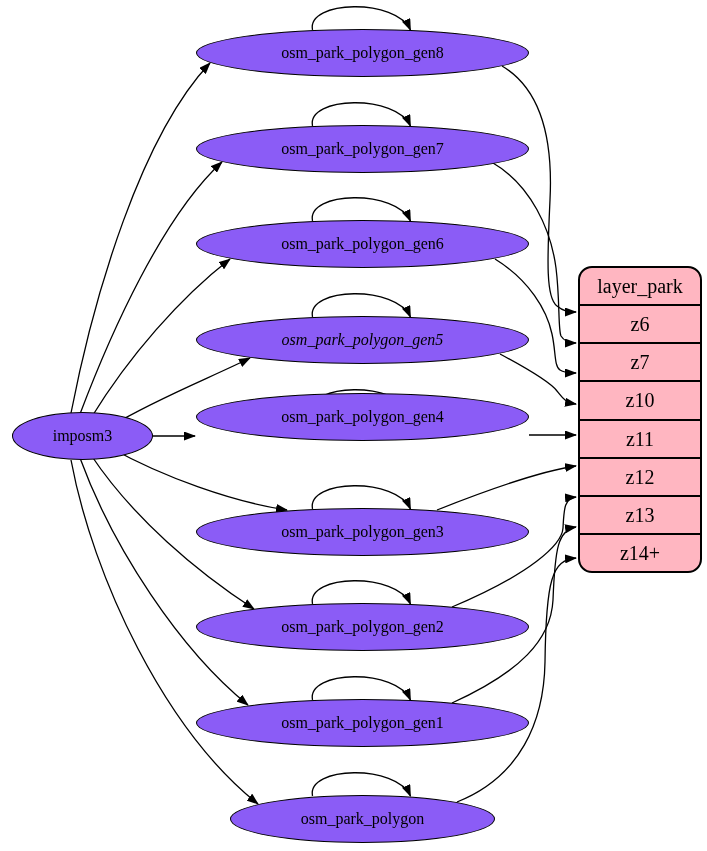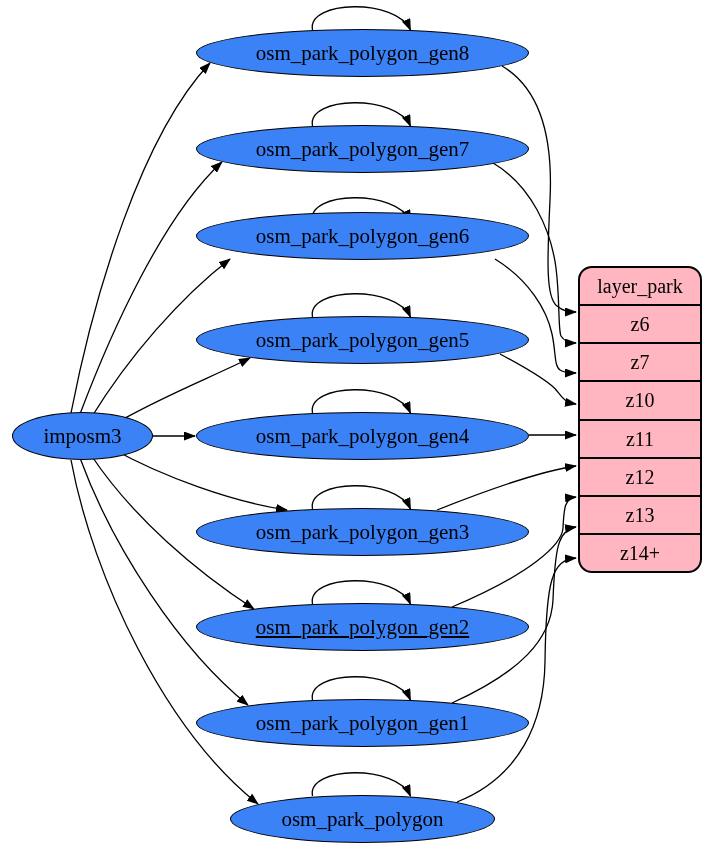--- a/index.html
+++ b/index.html
@@ -10,23 +10,23 @@
     font-family:"Liberation Serif","DejaVu Serif",serif;
     color:#000000;
     overflow:hidden;
   }
   #edges{position:absolute;left:0;top:0;z-index:1;}
   .node-ellipse{
     position:absolute;z-index:2;
     box-sizing:border-box;
     border:1.5px solid #000;
     border-radius:50%;
-    background:#3b82f6;
+    background:#8b5cf6;
     display:flex;align-items:center;justify-content:center;
-    font-size:21px;line-height:1;
+    font-size:16px;line-height:1;
     white-space:nowrap;
   }
   .record{
     position:absolute;z-index:2;
     box-sizing:border-box;
     border:2px solid #000;
     border-radius:14px;
     overflow:hidden;
     display:flex;flex-direction:column;
     background:#FFB6C1;
@@ -84,33 +84,33 @@
     <span>imposm3</span>
   </div>
 
   <div id="table-nodes">
       <div class="node-ellipse" style="left: 196px; top: 29px; width: 333px; height: 48px;">
     <span class="lbl">osm_park_polygon_gen8</span>
   </div>
       <div class="node-ellipse" style="left: 196px; top: 125px; width: 333px; height: 48px; font-family: Liberation Serif, serif;">
     <span class="lbl">osm_park_polygon_gen7</span>
   </div>
-      <div class="node-ellipse" style="left: 196px; top: 212px; width: 333px; height: 48px;">
+      <div class="node-ellipse" style="left: 196px; top: 220px; width: 333px; height: 48px;">
     <span class="lbl">osm_park_polygon_gen6</span>
   </div>
-      <div class="node-ellipse" style="left: 196px; top: 316px; width: 333px; height: 48px;">
+      <div class="node-ellipse" style="left: 196px; top: 316px; width: 333px; height: 48px; font-style: italic;">
     <span class="lbl">osm_park_polygon_gen5</span>
   </div>
-      <div class="node-ellipse" style="left: 196px; top: 412px; width: 333px; height: 48px;">
+      <div class="node-ellipse" style="left: 196px; top: 393px; width: 333px; height: 48px;">
     <span class="lbl">osm_park_polygon_gen4</span>
   </div>
       <div class="node-ellipse" style="left: 196px; top: 508px; width: 333px; height: 48px;">
     <span class="lbl">osm_park_polygon_gen3</span>
   </div>
-      <div class="node-ellipse" style="left: 196px; top: 603px; width: 333px; height: 48px; text-decoration: underline;">
+      <div class="node-ellipse" style="left: 196px; top: 603px; width: 333px; height: 48px;">
     <span class="lbl">osm_park_polygon_gen2</span>
   </div>
       <div class="node-ellipse" style="left: 196px; top: 699px; width: 333px; height: 48px;">
     <span class="lbl">osm_park_polygon_gen1</span>
   </div>
       <div class="node-ellipse" style="left: 230px; top: 795px; width: 265px; height: 48px;">
     <span class="lbl">osm_park_polygon</span>
   </div>
     </div>
 

